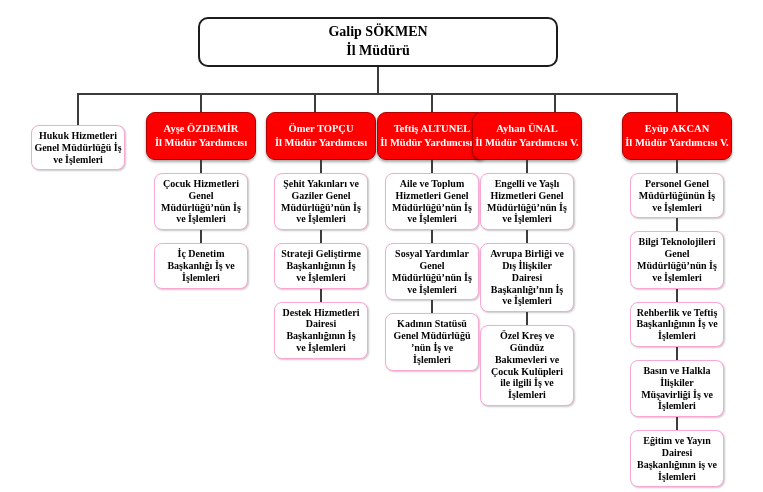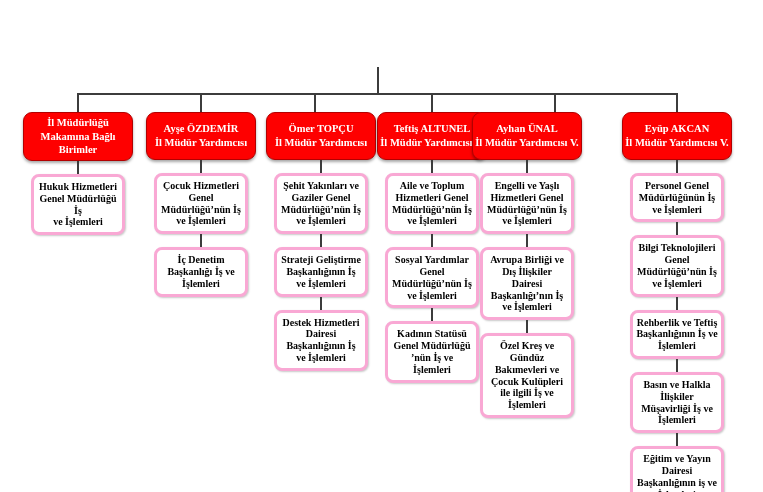--- a/index.html
+++ b/index.html
@@ -26,45 +26,46 @@
     box-shadow: 0 2px 3px rgba(0,0,0,0.35);
     color: #ffffff; font-weight: bold; font-size: 10.5px; line-height: 1.3;
     display: flex; align-items: center; justify-content: center;
     text-align: center; white-space: pre-line; padding: 3px 2px;
   }
 
   .conn { width: 2px; height: 13px; background: #3c3c3c; margin: 0 auto; }
 
   .wbox {
     width: 94px; margin: 0 auto;
-    background: #ffffff; border: 3px solid #f9a8d4; border-radius: 8px;
+    background: #ffffff; border: 1px solid #f9a8d4; border-radius: 8px;
     box-shadow: 1px 1px 2px rgba(0,0,0,0.22);
     font-weight: bold; font-size: 10px; line-height: 1.18;
     text-align: center; white-space: pre-line; padding: 4px 1px; color: #000;
   }
 </style>
 </head>
 <body>
 
 <div class="canvas">
 
+  <div class="root-box">
+    <div>Galip SÖKMEN</div>
+    <div>İl Müdürü</div>
+  </div>
 
   <div class="vline" style="left:377px; top:67px; height:27px;"></div>
   <div class="hline" style="left:77px; top:93px; width:601px;"></div>
   <div class="vline" style="left:77px;  top:93px; height:19px;"></div>
   <div class="vline" style="left:200px; top:93px; height:19px;"></div>
   <div class="vline" style="left:314px; top:93px; height:19px;"></div>
   <div class="vline" style="left:431px; top:93px; height:19px;"></div>
   <div class="vline" style="left:554px; top:93px; height:19px;"></div>
   <div class="vline" style="left:676px; top:93px; height:19px;"></div>
 
   <div class="col" style="left:23px;">
-    <div class="rbox">İl Müdürlüğü
-Makamına Bağlı
-Birimler</div>
     <div class="conn"></div>
     <div class="wbox">Hukuk Hizmetleri
 Genel Müdürlüğü İş
 ve İşlemleri</div>
   </div>
 
   <div class="col" style="left:146px;">
     <div class="rbox">Ayşe ÖZDEMİR
 İl Müdür Yardımcısı</div>
     <div class="conn"></div>

